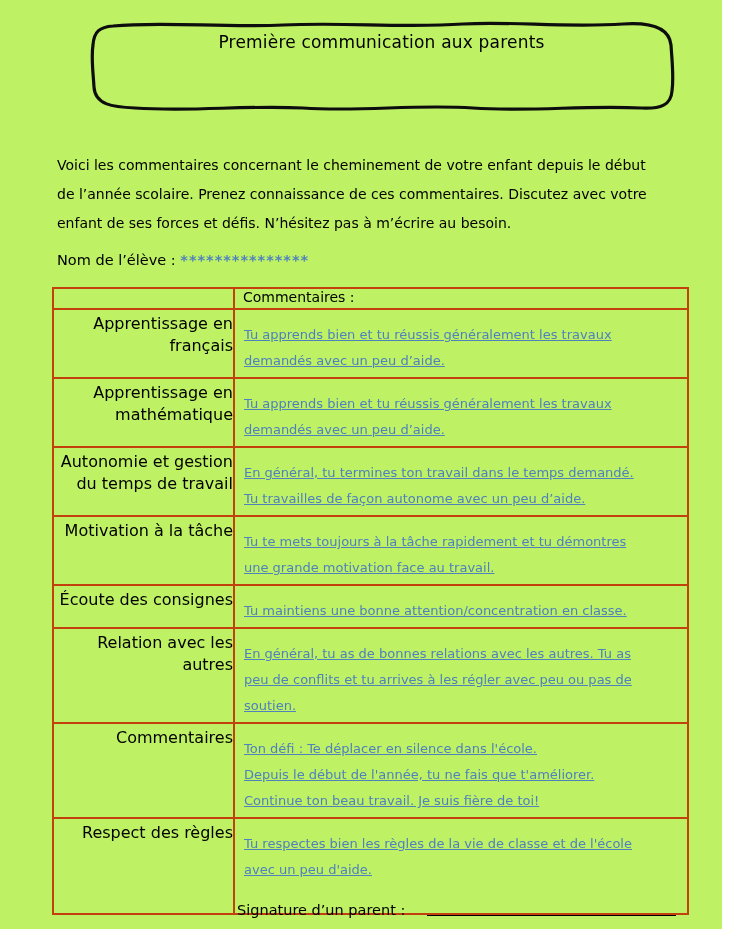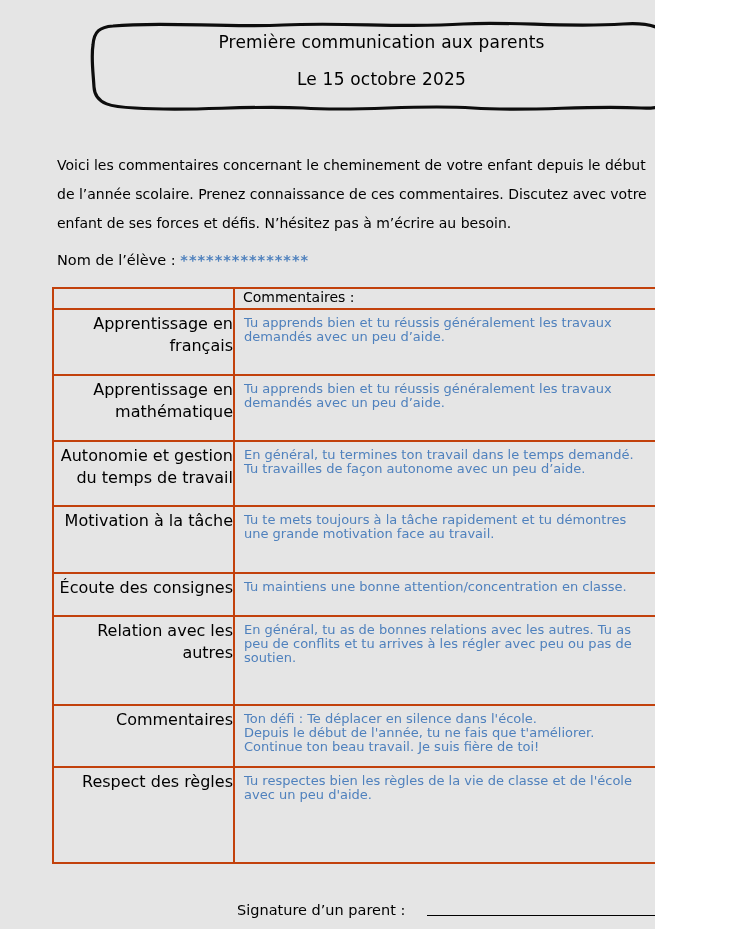--- a/index.html
+++ b/index.html
@@ -2,23 +2,23 @@
 <html style="--blue: #4f81bd;"><head>
 <meta charset="utf-8">
 <style>
   html, body {
     margin: 0;
     padding: 0;
     background: #ffffff;
   }
   .page {
     position: relative;
-    width: 655px;
+    width: 722px;
     height: 929px;
-    background: #e5e5e5;
+    background: #bef264;
     font-family: "DejaVu Sans", sans-serif;
     color: #000000;
     overflow: hidden;
   }
 
   
   .title-box {
     position: absolute;
     left: 83px;
     top: 18px;
@@ -101,23 +101,24 @@
   }
   td.cell-label {
     font-size: 16px;
     text-align: right;
     padding: 3px 0 3px 4px;
     line-height: 22px;
   }
   td.cell-comment {
     font-size: 13px;
     color: var(--blue);
-    padding: 6px 6px 3px 9px;
-    line-height: 14px;
+    padding: 12px 6px 3px 9px;
+    line-height: 26px;
     white-space: pre-line;
+    text-decoration: underline;
   }
   tbody tr:nth-child(1) { height: 66px; }
   tbody tr:nth-child(2) { height: 66px; }
   tbody tr:nth-child(3) { height: 65px; }
   tbody tr:nth-child(4) { height: 67px; }
   tbody tr:nth-child(5) { height: 43px; }
   tbody tr:nth-child(6) { height: 89px; margin-top: 45px; }
   tbody tr:nth-child(7) { height: 62px; }
   tbody tr:nth-child(8) { height: 96px; }
 
@@ -156,21 +157,20 @@
                C 588 87, 578 91, 558 90
                C 500 87, 450 94, 390 90
                C 330 86, 280 94, 220 90
                C 160 87, 110 94, 52 90
                C 30 89, 12 87, 11 69
                C 10 53, 8 39, 10 27
                C 11 13, 17 9, 30 8 Z" fill="none" stroke="#0d0d0d" stroke-width="3.2" stroke-linejoin="round"></path>
     </svg>
     <div class="inner">
       <div class="doc-title">Première communication aux parents</div>
-      <div class="doc-date">Le 15 octobre 2025</div>
     </div>
   </div>
 
   <p class="intro">Voici les commentaires concernant le cheminement de votre enfant depuis le début
 de l’année scolaire. Prenez connaissance de ces commentaires. Discutez avec votre
 enfant de ses forces et défis. N’hésitez pas à m’écrire au besoin.</p>
 
 
   <div class="student-line">
     <span>Nom de l’élève :</span>

